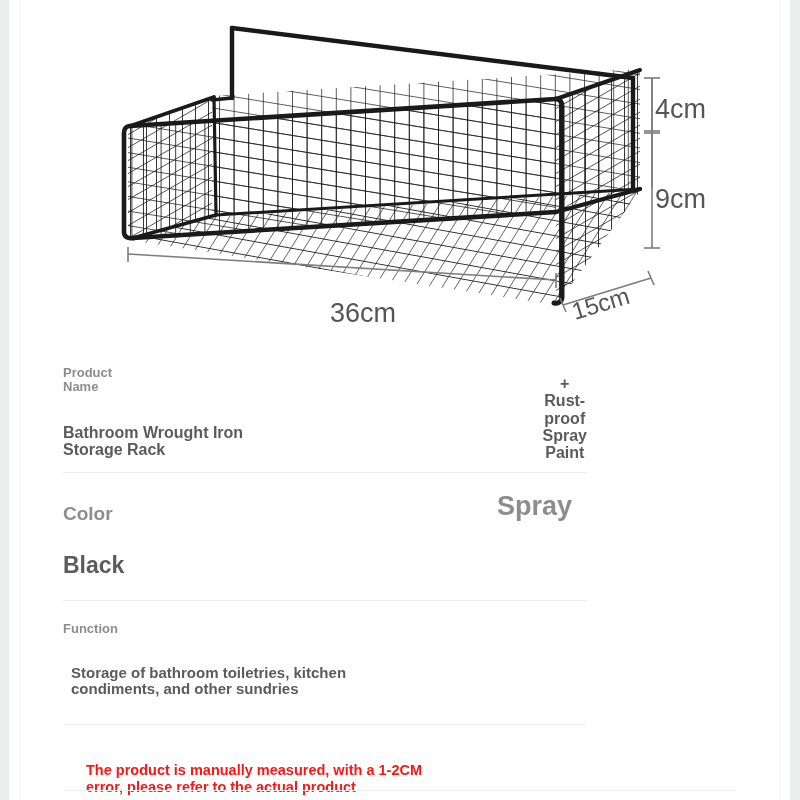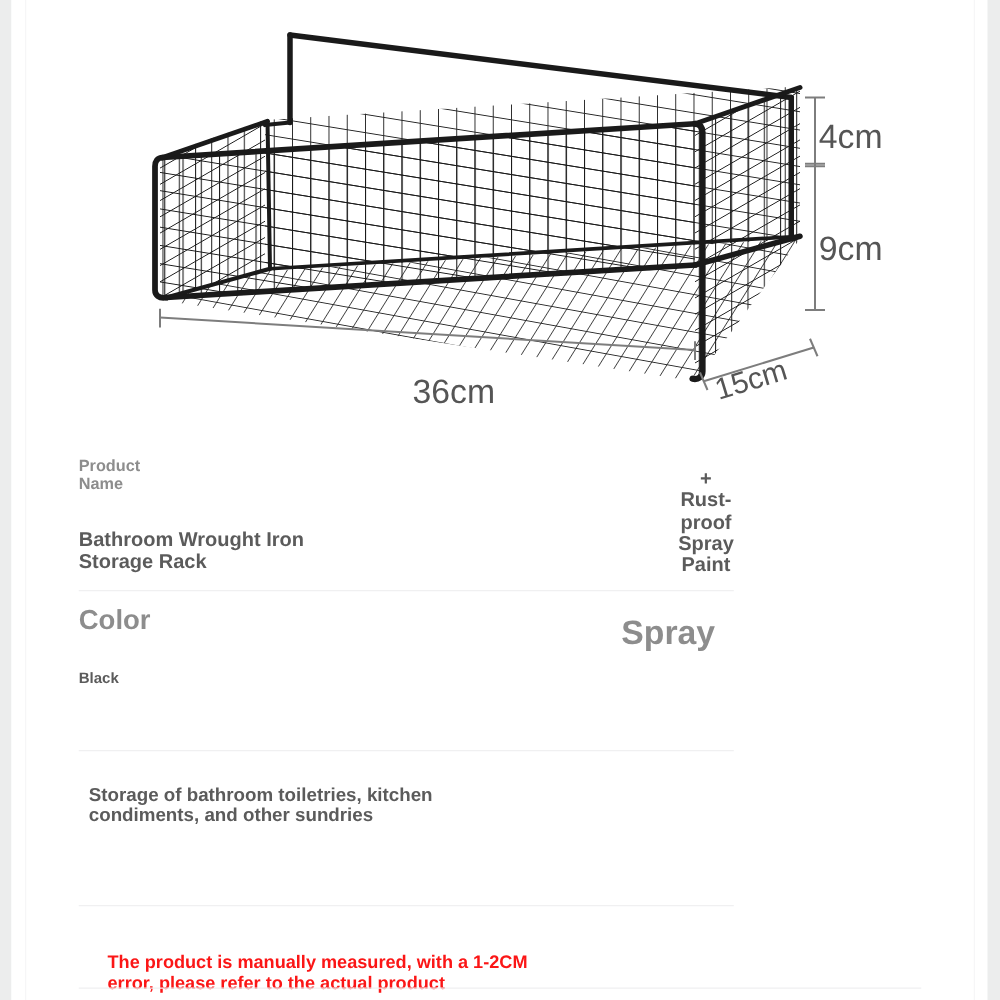--- a/index.html
+++ b/index.html
@@ -93,22 +93,22 @@
   .row-product .spec-label { font-size: 13px; padding-top: 21px; }
   .row-product .spec-value { font-size: 16px; padding-top: 30px; }
   .row-product .spec-cell.second { padding-left: 17px; }
   .row-product .spec-cell.second .spec-value {
     padding-left: 55px;
     text-align: center;
   }
 
   
   .row-color { height: 128px; }
-  .row-color .spec-cell.first .spec-label  { font-size: 22px; padding-top: 12px; }
-  .row-color .spec-cell.first .spec-value  { font-size: 12px; padding-top: 28px; }
+  .row-color .spec-cell.first .spec-label  { font-size: 19px; padding-top: 32px; }
+  .row-color .spec-cell.first .spec-value  { font-size: 23px; padding-top: 28px; }
   .row-color .spec-cell.second { padding-left: 17px; }
   .row-color .spec-cell.second .spec-label { font-size: 27px; padding-top: 20px; }
   .row-color .spec-cell.second .spec-value { font-size: 14px; padding-top: 23px; }
 
   
   .row-function { height: 124px; }
   .row-function .spec-label { font-size: 13px; padding-top: 22px; }
   .row-function .spec-value { font-size: 15px; padding-top: 29px; padding-left: 8px; }
 
   
@@ -289,20 +289,21 @@
           <div class="spec-value">Black</div>
         </div>
         <div class="spec-cell second">
           <div class="spec-label">Spray</div>
         </div>
       </div>
     </div>
 
     <div class="spec-row row-function">
       <div class="spec-cell">
+        <div class="spec-label">Function</div>
         <div class="spec-value">Storage of bathroom toiletries, kitchen
  condiments, and other sundries</div>
       </div>
     </div>
 
     <div class="spec-footnote">
       <div class="footnote-text">The product is manually measured, with a 1-2CM
  error, please refer to the actual product</div>
     </div>
 

